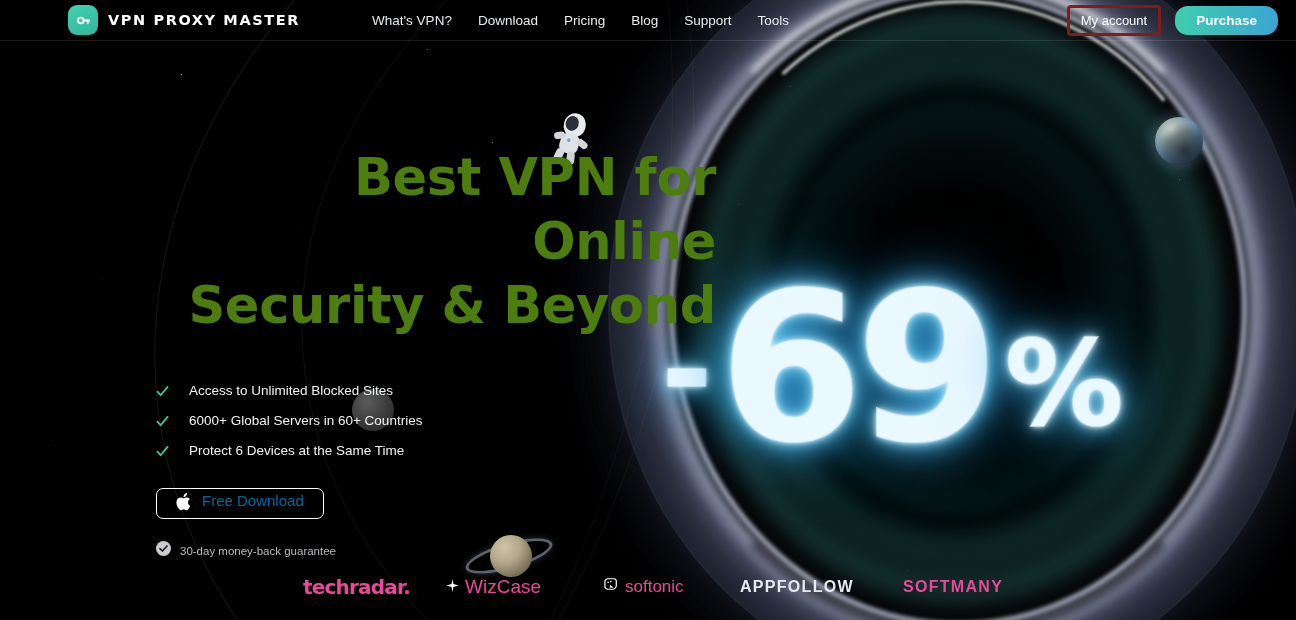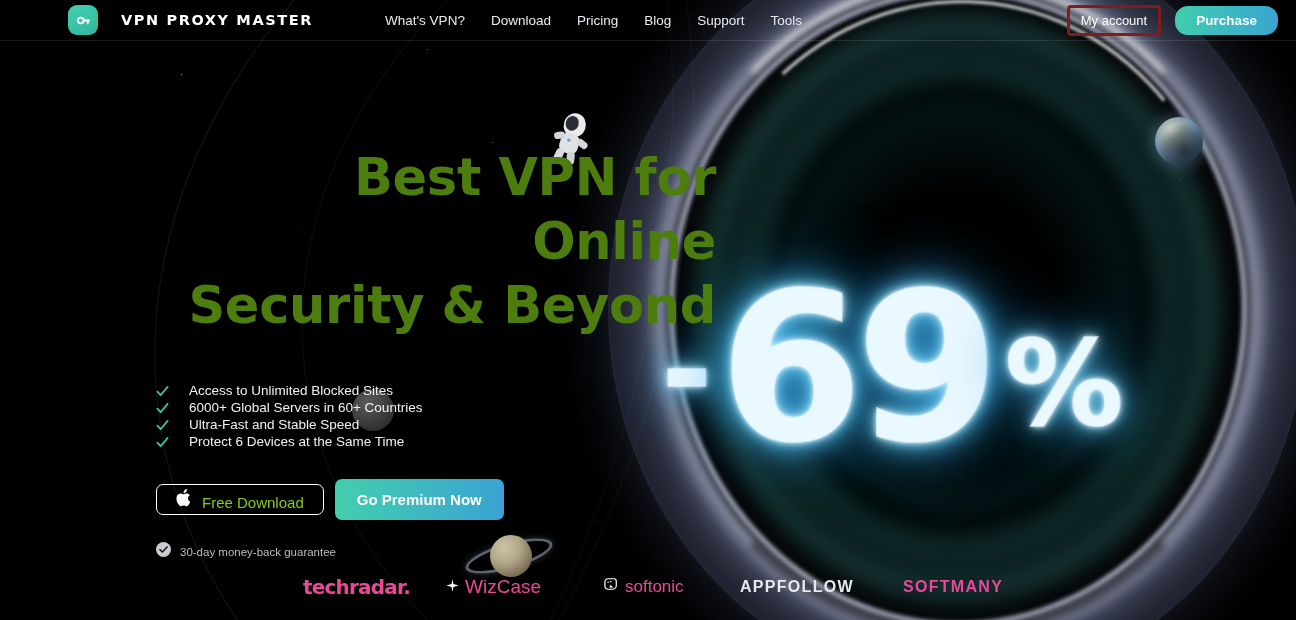--- a/index.html
+++ b/index.html
@@ -148,21 +148,21 @@
   .neon-num   { font-size:205px; letter-spacing:-6px; }
   .neon-pct   { font-size:118px; margin-left:6px; margin-top:30px; }
 
   
   .header {
     position:absolute; left:0; top:0; width:1296px; height:41px;
     display:flex; align-items:center;
     border-bottom:1px solid rgba(255,255,255,.10);
     z-index:20;
   }
-  .brand { display:flex; align-items:center; gap:23px; margin-left:68px; }
+  .brand { display:flex; align-items:center; gap:10px; margin-left:68px; }
   .brand-mark {
     width:30px; height:30px; border-radius:9px;
     background:linear-gradient(150deg,#45cfae 0%,#2fb79d 100%);
     display:flex; align-items:center; justify-content:center;
   }
   .brand-name {
     color:#fff; font-size:14.5px; font-weight:700; letter-spacing:1.6px;
     font-family:"DejaVu Sans", sans-serif;
   }
   .nav { display:flex; align-items:center; gap:26px; margin-left:72px; }
@@ -179,29 +179,29 @@
     background:linear-gradient(90deg,#3fcdae 0%,#3aa5d2 100%);
     font-family:"Liberation Sans", sans-serif;
   }
 
   
   .hero { position:absolute; left:156px; top:146px; width:560px; z-index:15; }
   .hero h1 {
     color:#4d7c0f; font-size:51px; line-height:1.25; font-weight:700;
     letter-spacing:-.3px; font-family:"DejaVu Sans", sans-serif;text-align:right;
   }
-  .features { margin-top:46px; display:flex; flex-direction:column; gap:2px; }
+  .features { margin-top:46px; display:flex; flex-direction:column; gap:15px; }
   .feature { display:flex; align-items:center; gap:20px; }
   .feature .tick { width:13px; height:13px; flex:0 0 13px; }
   .feature span.txt { color:#f0f2f4; font-size:13.5px; }
 
   .cta { margin-top:30px; display:flex; align-items:center; gap:11px; }
   .btn-download {
-    display:flex; align-items:flex-end; gap:9px;
-    border:1px solid #fff; background:transparent; color:#84cc16;
+    display:flex; align-items:flex-start; gap:9px;
+    border:1px solid #fff; background:transparent; color:#0369a1;
     font-size:15px; padding:3px 19px; border-radius:7px; cursor:pointer;
     font-family:"Liberation Sans", sans-serif;
   }
   .btn-premium {
     border:none; color:#fff; font-size:15px; font-weight:700;
     padding:12px 22px; border-radius:7px; cursor:pointer;
     background:linear-gradient(90deg,#42cfad 0%,#3aa3d4 100%);
     font-family:"Liberation Sans", sans-serif;
   }
   .guarantee { margin-top:22px; display:flex; align-items:center; gap:9px; }
@@ -322,43 +322,34 @@
             </svg>
         </span>
         <span class="txt">6000+ Global Servers in 60+ Countries</span>
       </div>
       <div class="feature">
         <span class="tick">
           <svg viewBox="0 0 14 14" width="13" height="13">
               <path d="M1.5 7.2 L5 11 L12.5 2" fill="none" stroke="#3dc9a0" stroke-width="1.9" stroke-linecap="round" stroke-linejoin="round"></path>
             </svg>
         </span>
-        <span class="txt">Ultra-Fast and Stable Speed</span>
-      </div>
-      <div class="feature">
-        <span class="tick">
-          <svg viewBox="0 0 14 14" width="13" height="13">
-              <path d="M1.5 7.2 L5 11 L12.5 2" fill="none" stroke="#3dc9a0" stroke-width="1.9" stroke-linecap="round" stroke-linejoin="round"></path>
-            </svg>
-        </span>
         <span class="txt">Protect 6 Devices at the Same Time</span>
       </div>
     </div>
 
     <div class="cta">
       <button class="btn-download">
         <span>
           <svg viewBox="0 0 20 24" width="17" height="20">
             <path d="M14.2 12.6c0-2.6 2.1-3.8 2.2-3.9-1.2-1.8-3.1-2-3.8-2.1-1.6-.2-3.1.9-3.9.9-.8 0-2-.9-3.3-.9-1.7 0-3.3 1-4.2 2.5-1.8 3.1-.5 7.7 1.3 10.2.9 1.2 1.9 2.6 3.2 2.6 1.3-.1 1.8-.8 3.3-.8 1.5 0 2 .8 3.3.8 1.4 0 2.2-1.2 3.1-2.5 1-1.4 1.4-2.8 1.4-2.9-.1 0-2.6-1-2.6-3.9z" fill="#ffffff"></path>
             <path d="M11.9 4.6c.7-.9 1.2-2.1 1.1-3.3-1 0-2.3.7-3.1 1.6-.7.8-1.2 2-1.1 3.2 1.2.1 2.4-.6 3.1-1.5z" fill="#ffffff"></path>
           </svg>
         </span>
         <span>Free Download</span>
       </button>
-      <button class="btn-premium">Go Premium Now</button>
     </div>
 
     <div class="guarantee">
       <span>
         <svg viewBox="0 0 16 16" width="15" height="15">
           <circle cx="8" cy="8" r="8" fill="#c9ccd1"></circle>
           <path d="M4.2 8.2 L6.8 10.7 L11.8 5.3" fill="none" stroke="#1a1a1a" stroke-width="1.7" stroke-linecap="round" stroke-linejoin="round"></path>
         </svg>
       </span>
       <span class="gtxt">30-day money-back guarantee</span>

